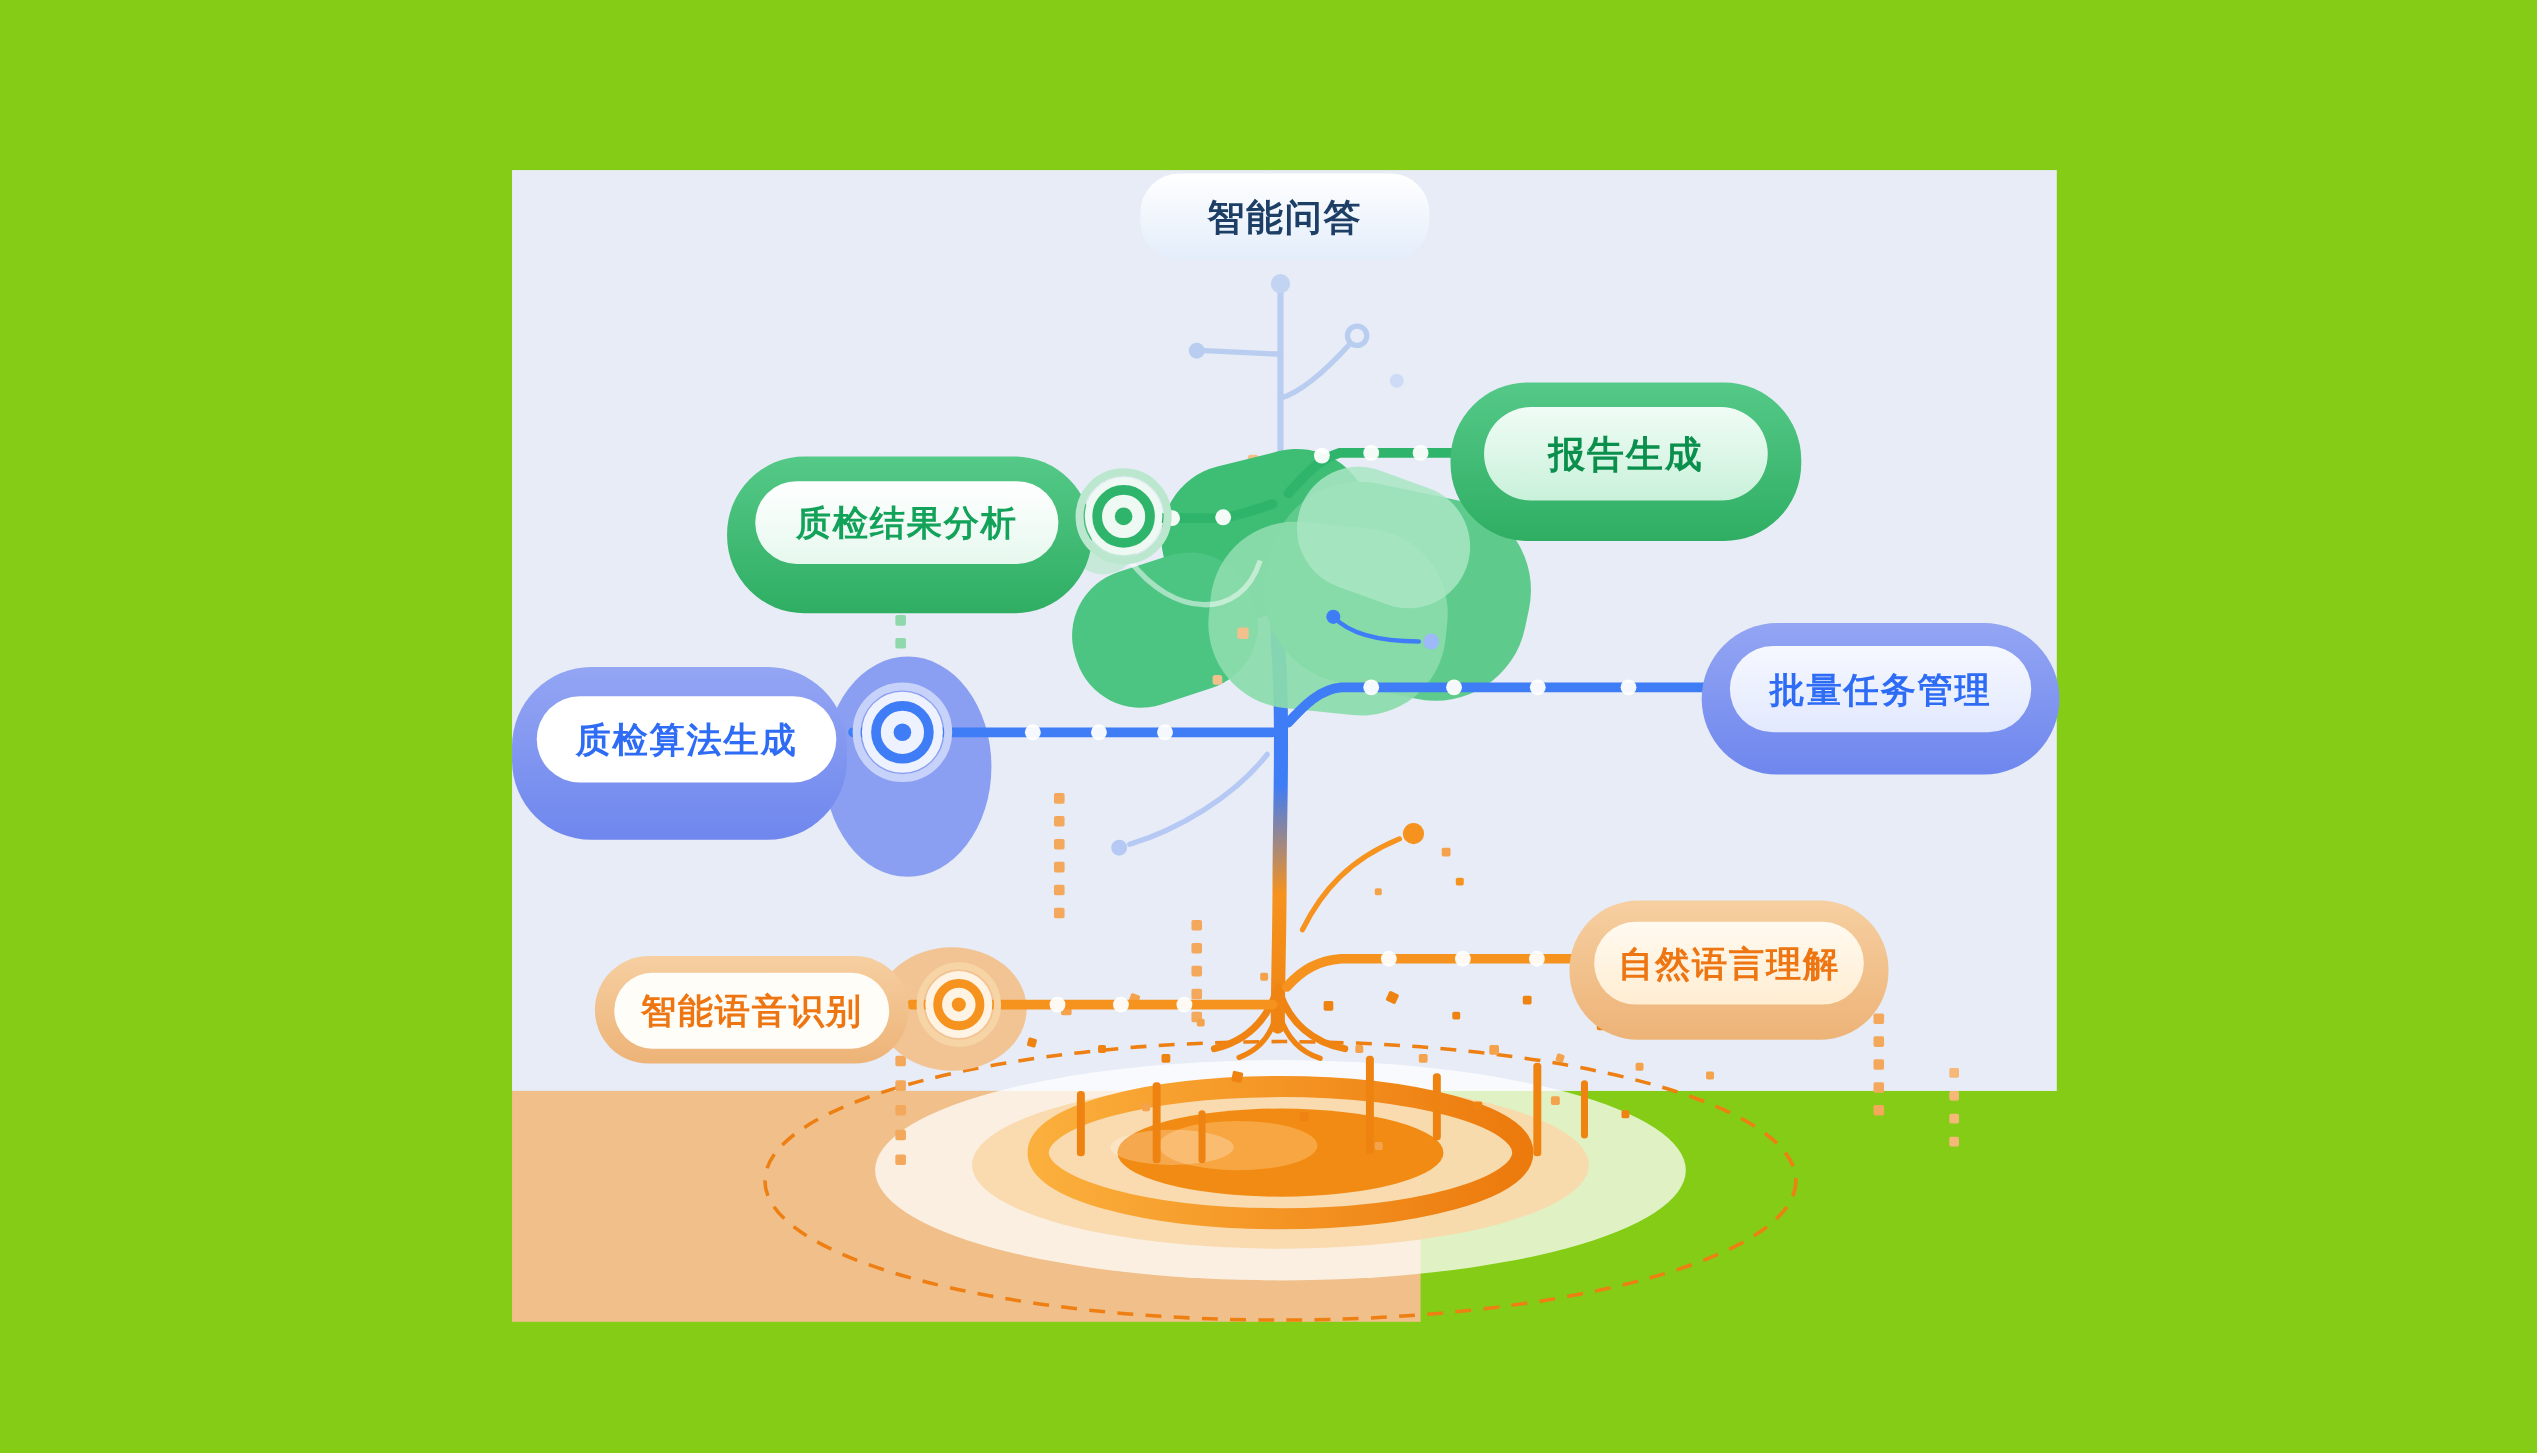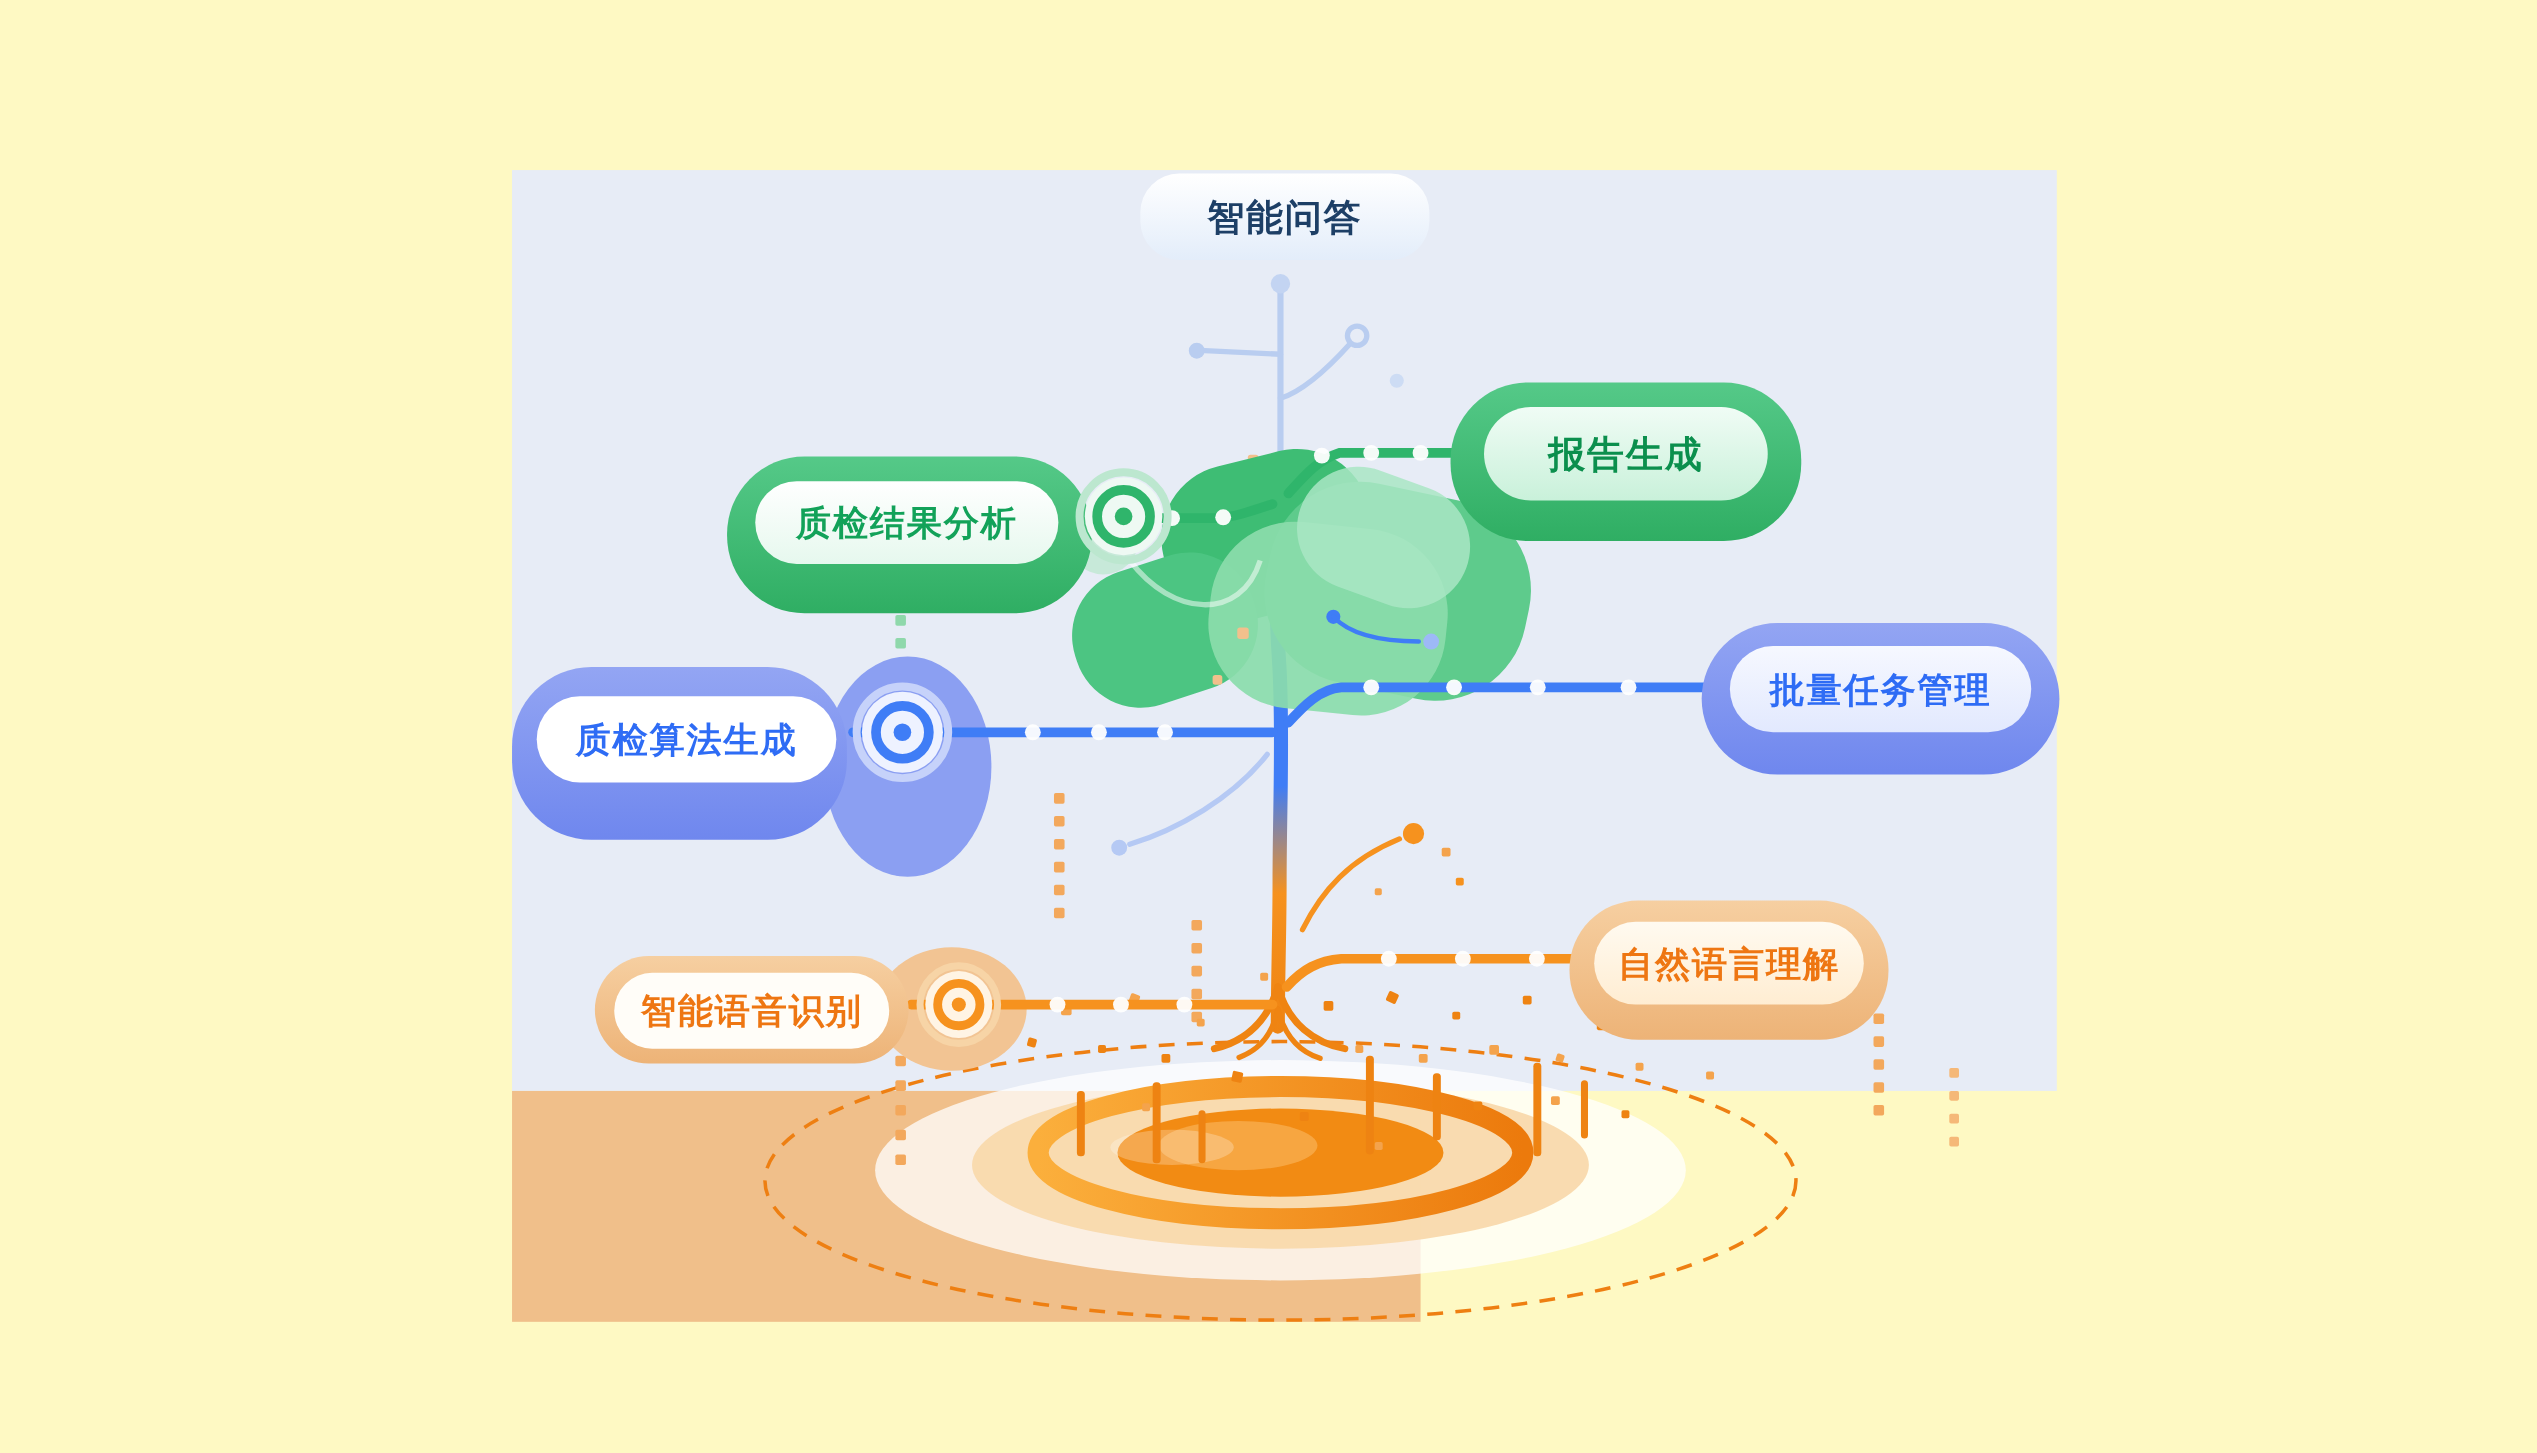--- a/index.html
+++ b/index.html
@@ -1,19 +1,19 @@
 <!DOCTYPE html>
 <html style="font-size:14px"><head>
 <meta charset="utf-8">
 <style>
   html,body{margin:0;padding:0;background:#ffffff;}
   .stage{
     position:relative;
     width:2538px;height:1454px;
-    background:#fef9c3;
+    background:#84cc16;
     overflow:hidden;
     font-family:"Liberation Sans", sans-serif;
   }
   svg{position:absolute;left:0;top:0;}
   svg text{
     font-family:"Liberation Sans", sans-serif;
     font-weight:700;
     letter-spacing:2px;
   }
 </style>

